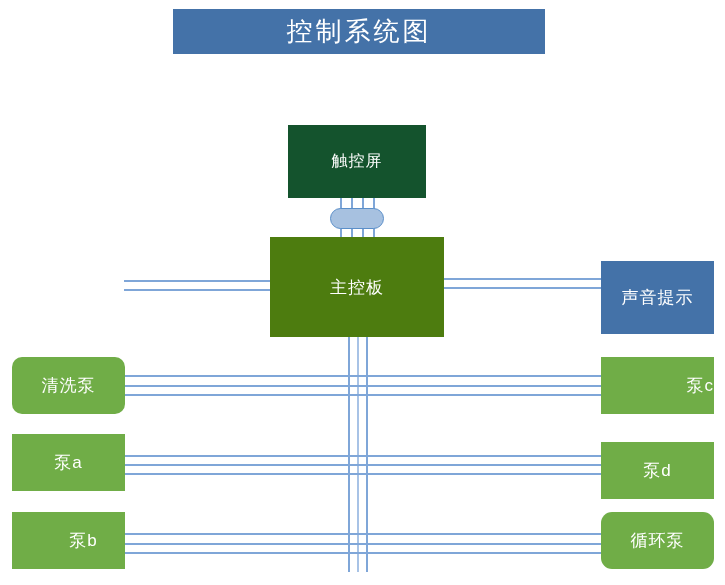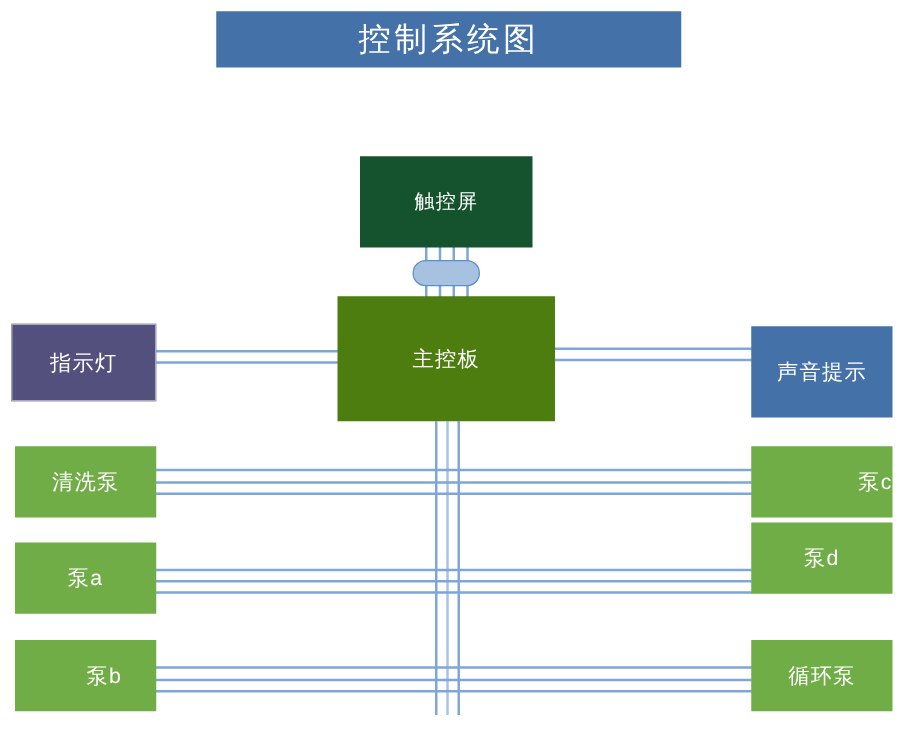--- a/index.html
+++ b/index.html
@@ -90,26 +90,26 @@
   
   .pump {
     width: 113px;
     height: 57px;
     background: #70AD47;
     font-size: 17px;
   }
   .pump-left  { left: 12px; }
   .pump-right { left: 601px; }
 
-  #pump-wash      { top: 357px; }
+  #pump-wash      { top: 357px; border-radius: 10px; }
   #pump-c         { top: 357px; justify-content: flex-end; }
   #pump-a         { top: 434px; }
-  #pump-d         { top: 418px; }
+  #pump-d         { top: 442px; }
   #pump-b         { top: 512px; padding-left: 30px; }
-  #pump-circ      { top: 512px; }
+  #pump-circ      { top: 512px; border-radius: 11px; }
 
   
   .wire-h {
     position: absolute;
     height: 2px;
     background: #7FA6D8;
     z-index: 2;
   }
   .wire-v {
     position: absolute;
@@ -155,23 +155,20 @@
   <div class="wire-h" style="left:124px; top:280px; width:148px;"></div>
   <div class="wire-h" style="left:124px; top:289px; width:148px;"></div>
 
   <div class="wire-h" style="left:443px; top:278px; width:160px;"></div>
   <div class="wire-h" style="left:443px; top:287px; width:160px;"></div>
 
   <div class="node" id="main-board">
     <span>主控板</span>
   </div>
 
-  <div class="node" id="indicator-lamp">
-    <span>指示灯</span>
-  </div>
 
   <div class="node" id="sound-prompt">
     <span>声音提示</span>
   </div>
 
   <div class="wire-v" style="left:348px; top:337px; height:235px;"></div>
   <div class="wire-v" style="left:357px; top:337px; height:235px; background:#A8C3E6;"></div>
   <div class="wire-v" style="left:366px; top:337px; height:235px;"></div>
 
   <div class="wire-h" style="left:124px; top:375px; width:478px;"></div>

